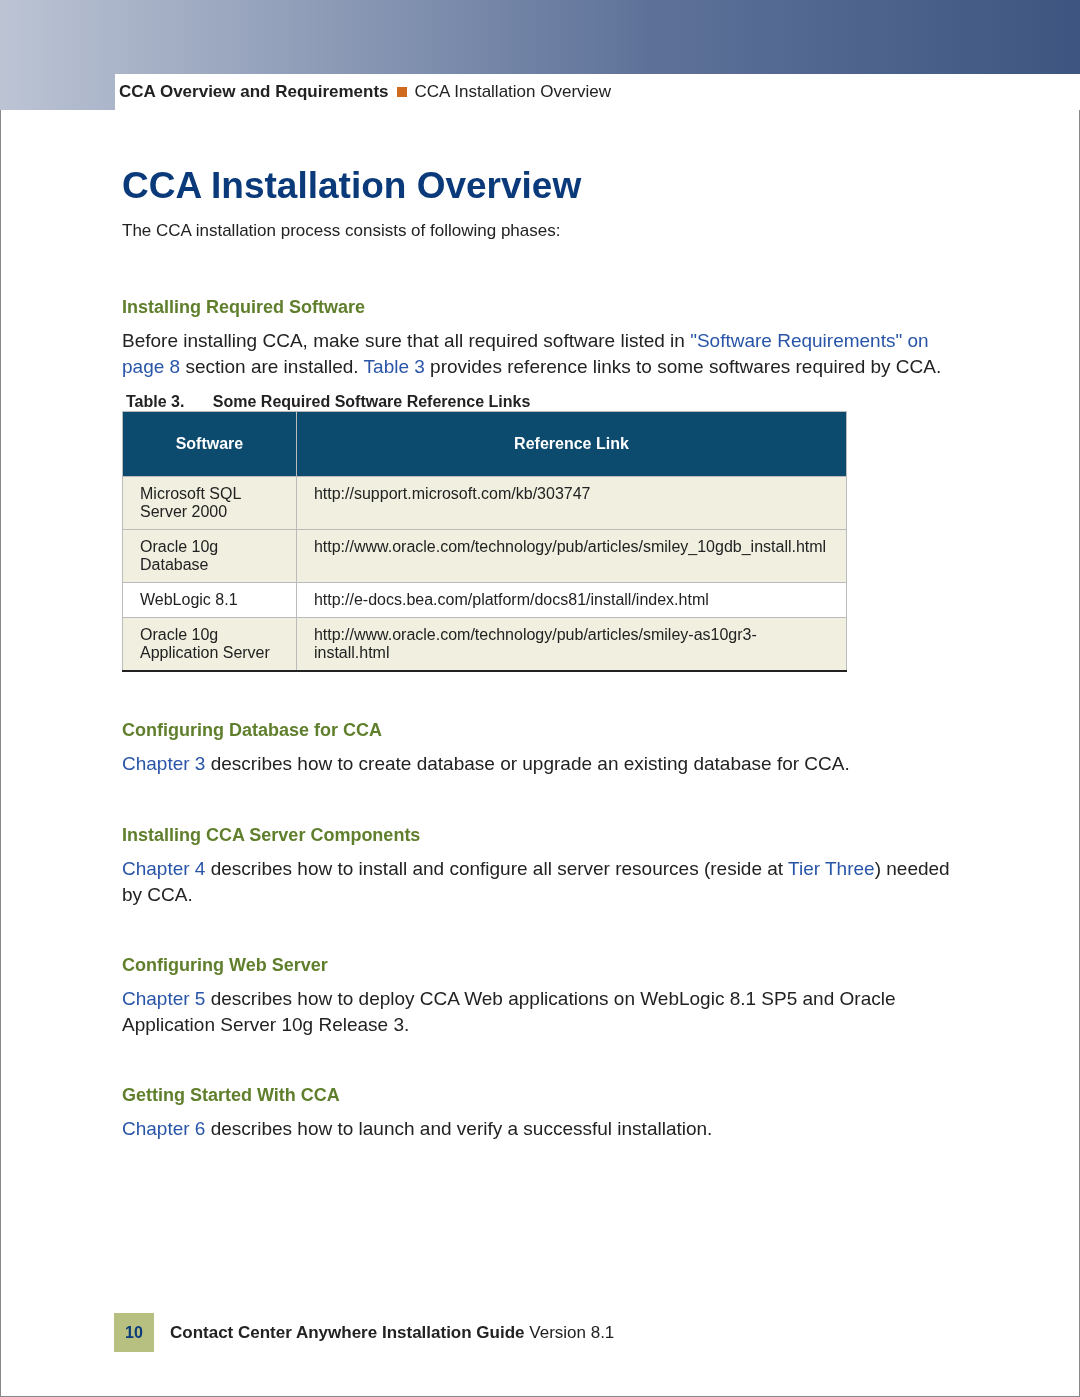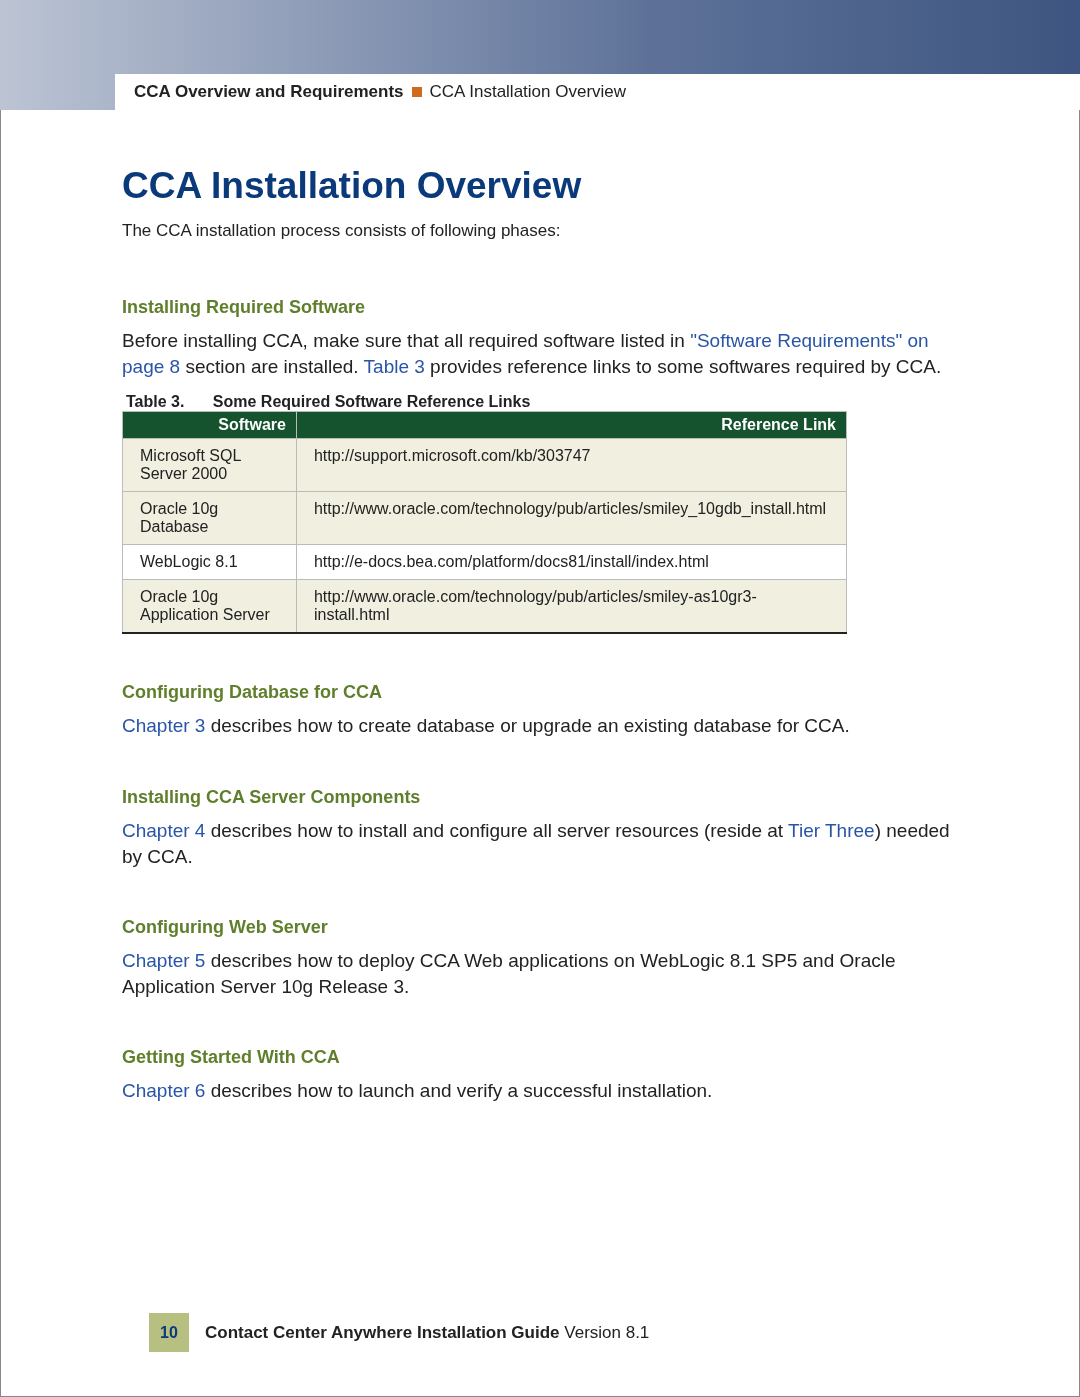--- a/index.html
+++ b/index.html
@@ -23,21 +23,21 @@
     background: linear-gradient(to right, #bcc4d4 0%, #5e7299 60%, #3d5580 100%);
   }
   .header-strip {
     position: absolute;
     top: 74px; left: 115px;
     right: 0;
     height: 36px;
     background: #fff;
     display: flex;
     align-items: center;
-    padding-left: 19px;
+    padding-left: 4px;
     font-size: 17px;
     color: #222;
   }
   .header-strip .bold { font-weight: bold; }
   .header-marker {
     display: inline-block;
     width: 10px; height: 10px;
     background: #d06a1f;
     margin: 0 8px;
   }
@@ -78,43 +78,42 @@
     margin-bottom: 0;
     padding-left: 4px;
     font-weight: bold;
   }
   .table-caption .tlabel { margin-right: 24px; }
   table {
     border-collapse: collapse;
     width: 725px;
   }
   th {
-    background: #14532d;
+    background: #0c4a6e;
     color: #fff;
     font-weight: bold;
-    text-align: right;
-    padding: 4px 10px;
+    text-align: center;
+    padding: 23px 10px;
     font-size: 16px;
     border: 1px solid #bbb;
   }
   td {
     padding: 8px 17px;
     font-size: 16px;
     color: #222;
     border: 1px solid #bbb;
     vertical-align: top;
   }
   tr.alt td { background: #f0efe0; }
   .footer {
     position: absolute;
     bottom: 45px;
     left: 114px;
     display: flex;
     align-items: center;
-    margin-left: 35px;
   }
   .page-block {
     background: #b8c081;
     width: 40px; height: 39px;
     display: flex;
     align-items: center;
     justify-content: center;
     color: #0a3a7a;
     font-weight: bold;
     font-size: 16px;

